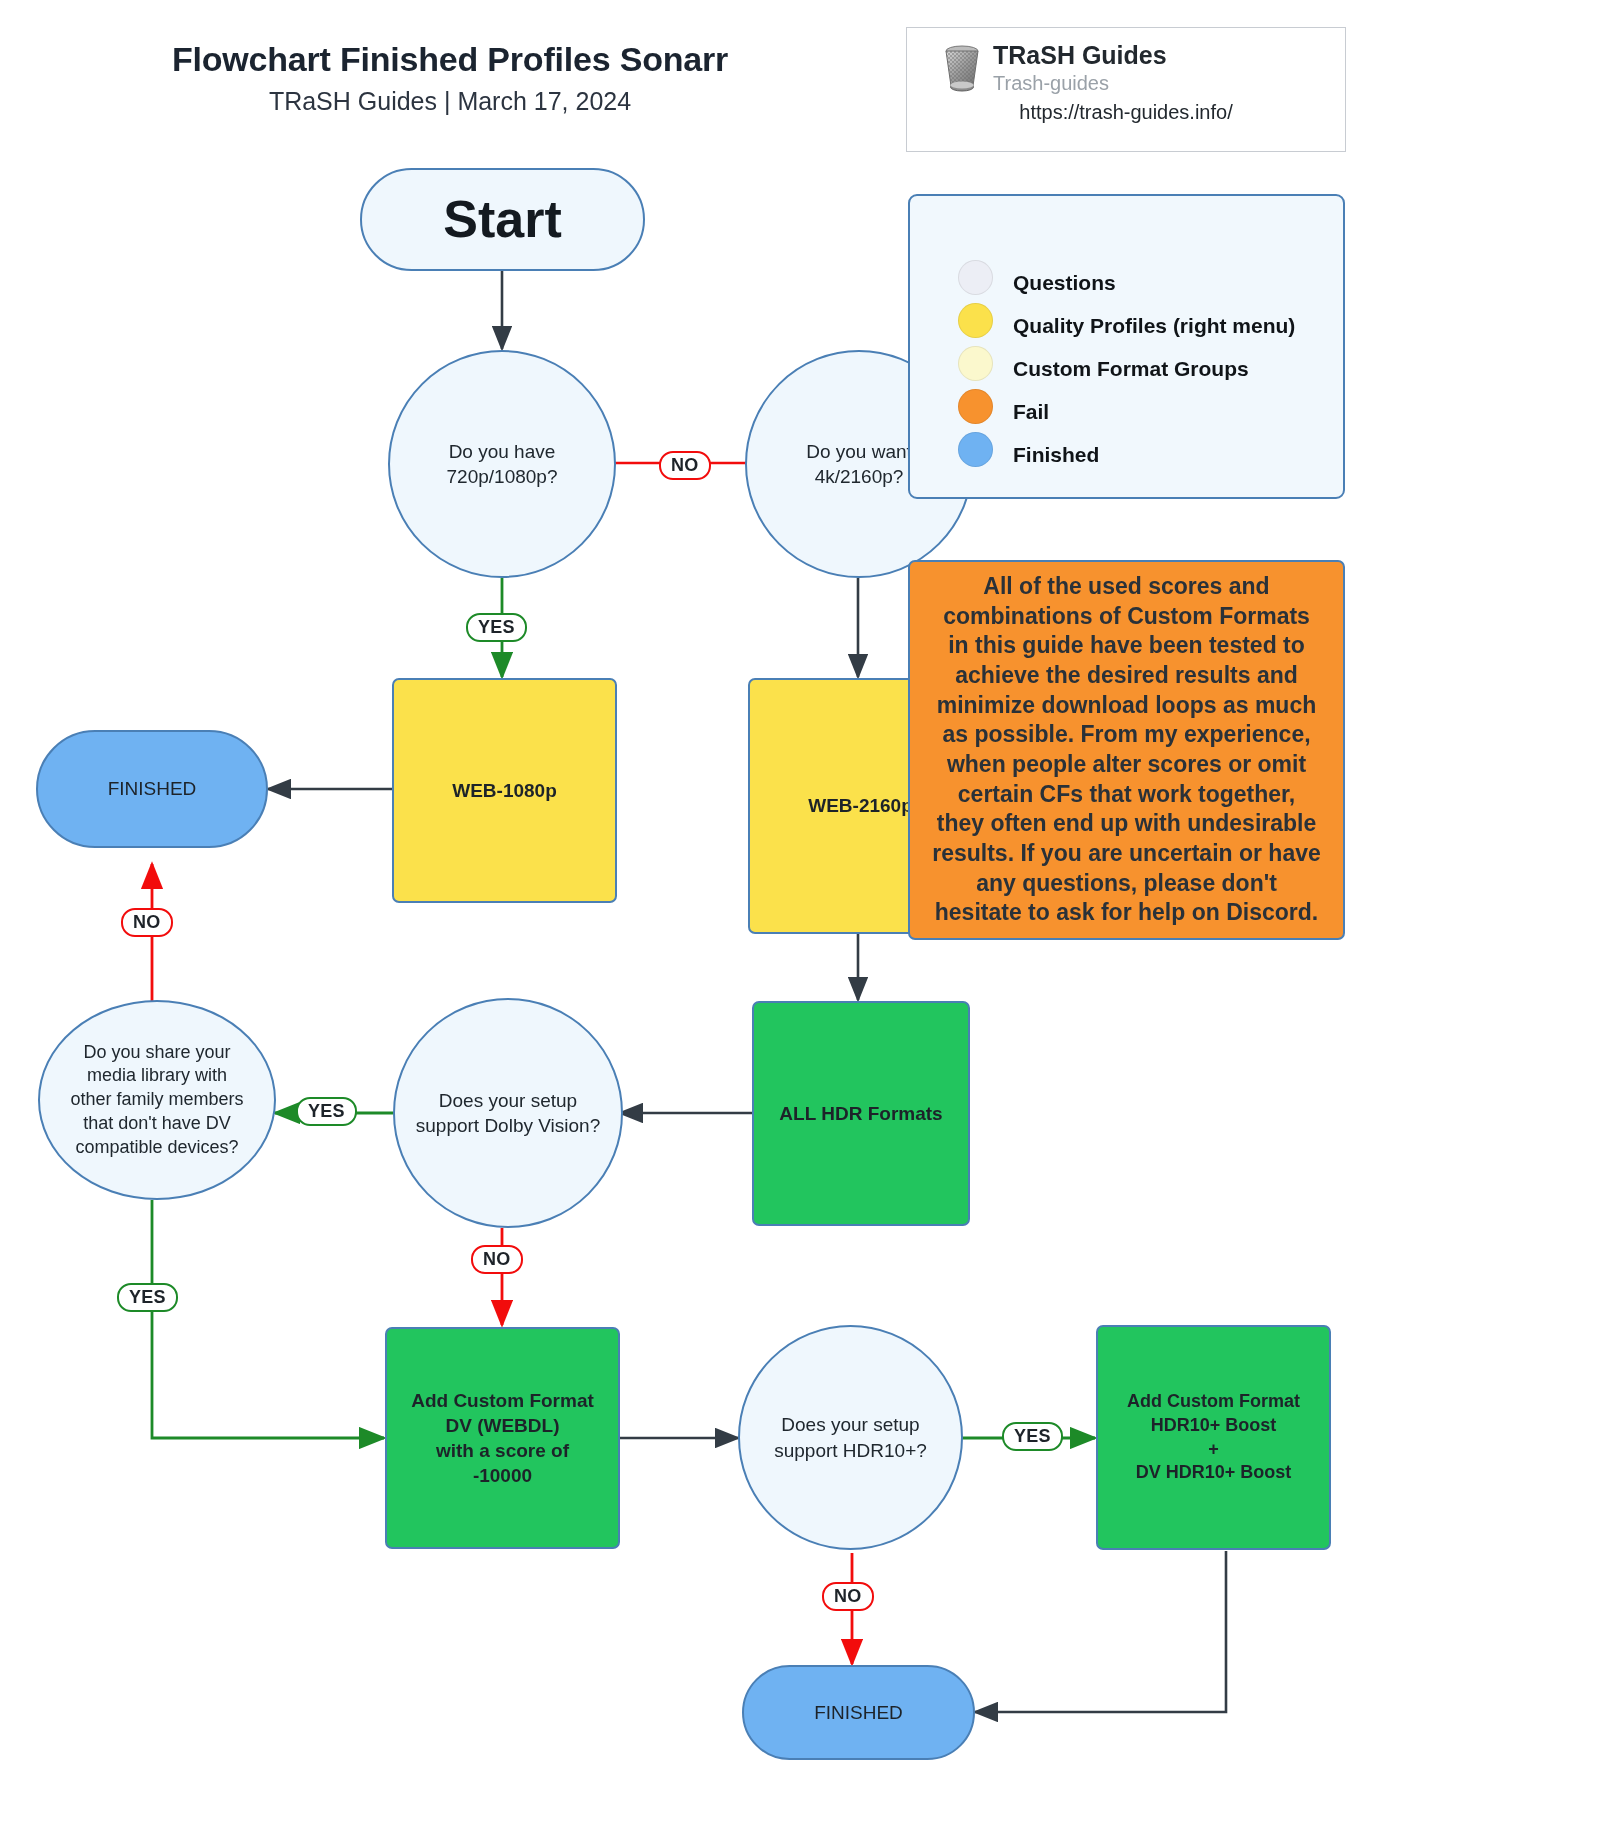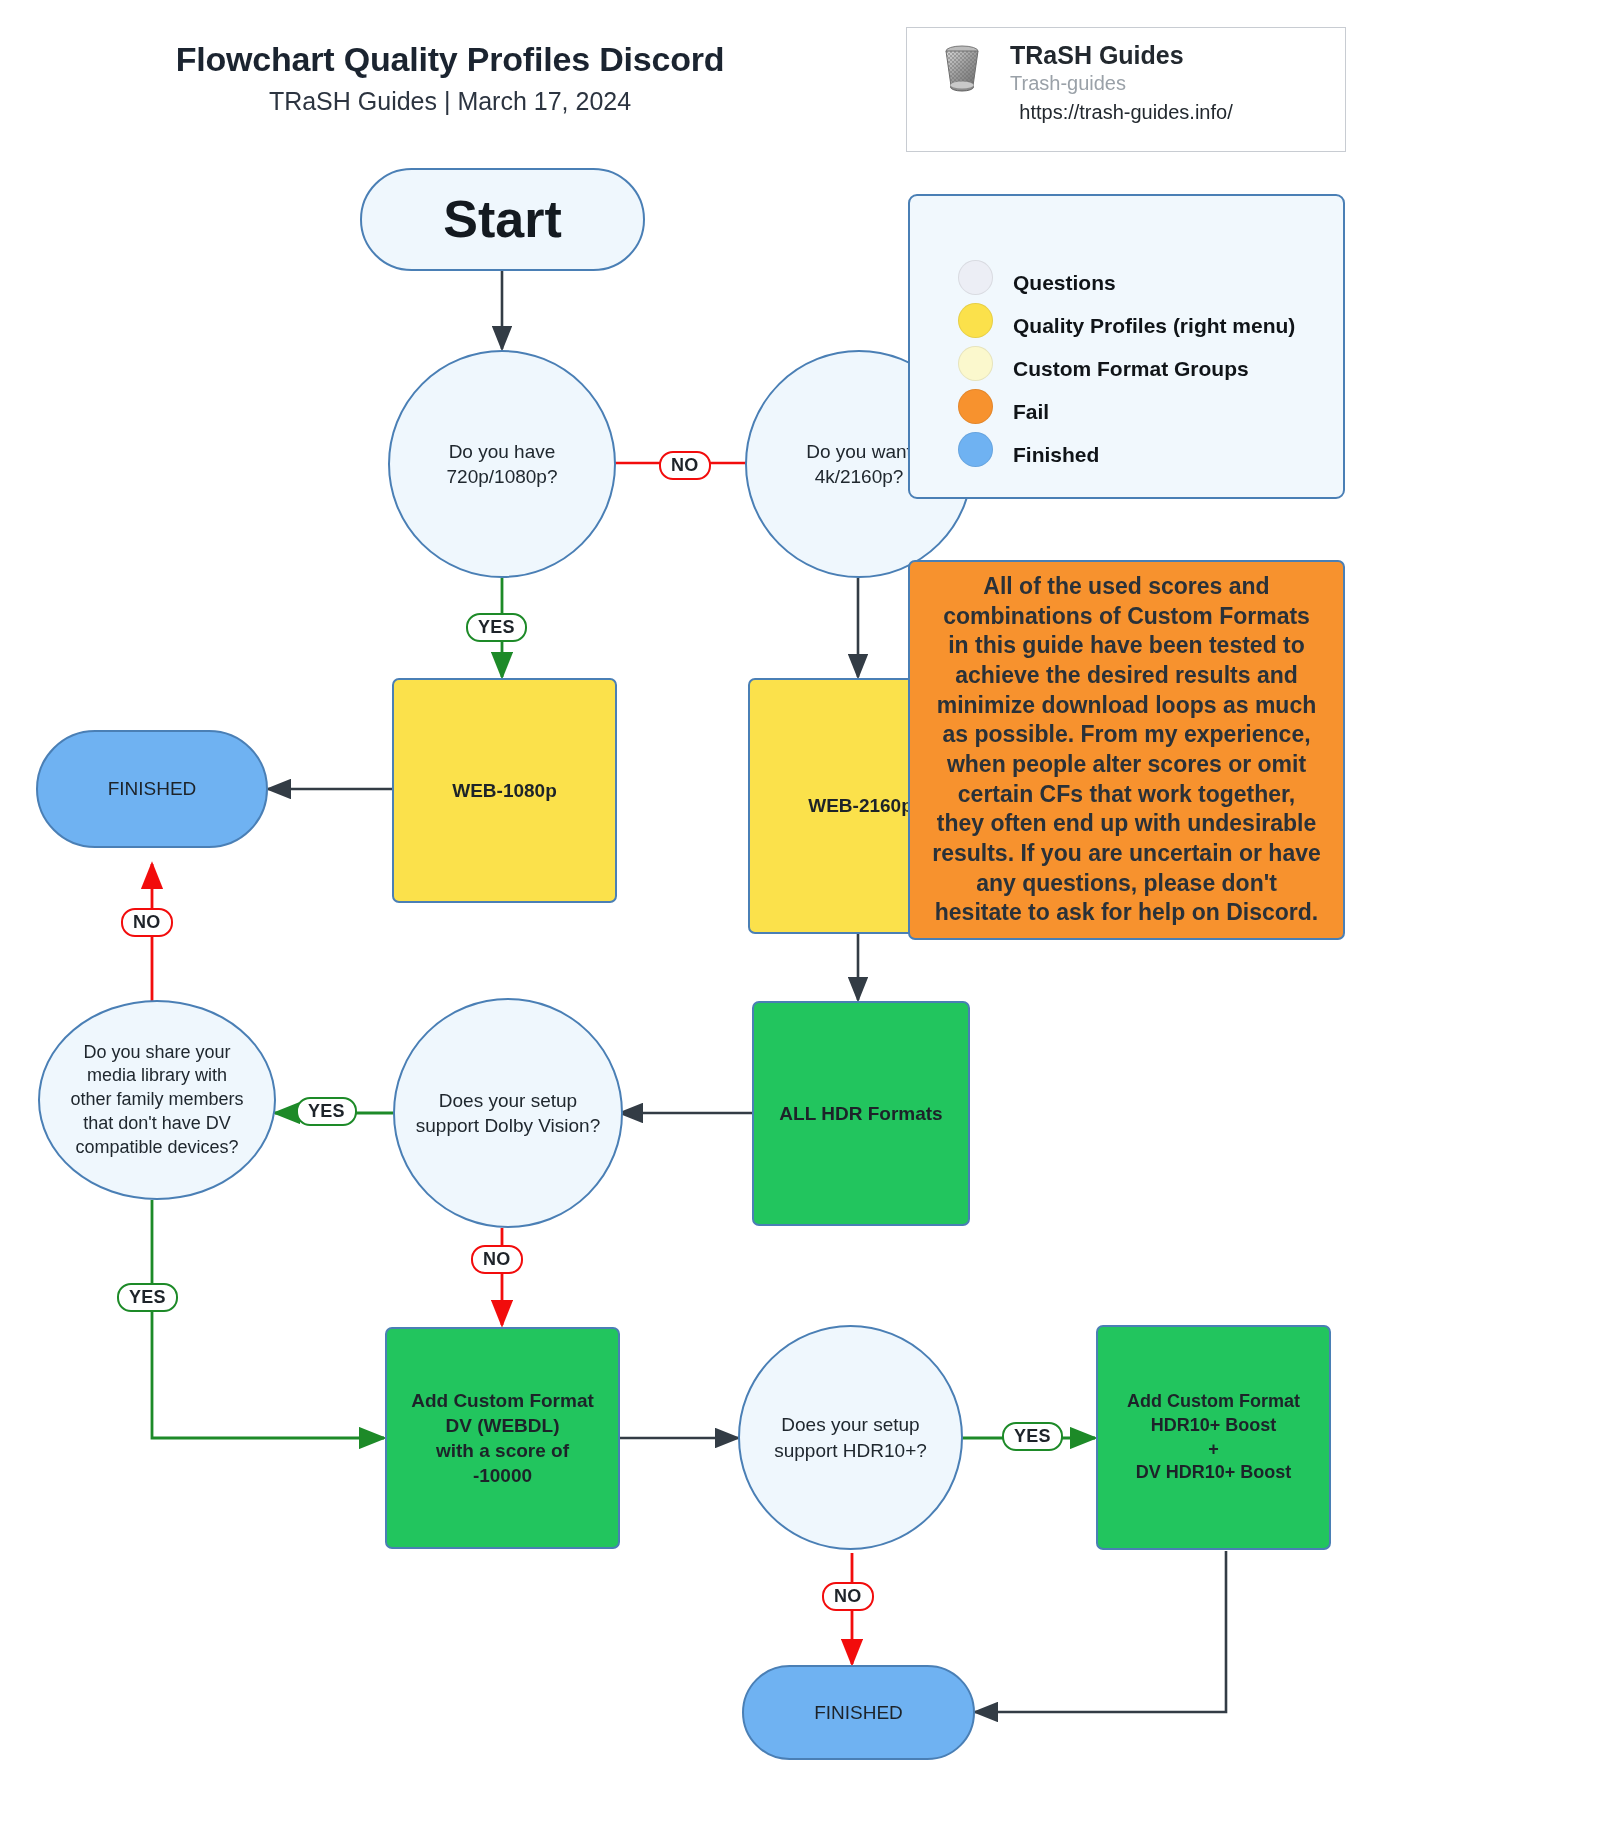--- a/index.html
+++ b/index.html
@@ -118,21 +118,21 @@
     width: 440px;
     height: 125px;
     box-sizing: border-box;
     border: 1.4px solid #c8ccd2;
     background: #ffffff;
     padding: 14px 18px 10px 18px;
   }
   #brand-row {
     display: flex;
     align-items: center;
-    gap: 25px;
+    gap: 8px;
     padding-left: 14px;
   }
   #brand-icon { width: 46px; height: 50px; flex: none; }
   #brand-text { display: flex; flex-direction: column; }
   #brand-name {
     font-size: 25px;
     font-weight: bold;
     color: #22282e;
     line-height: 1.1;
   }
@@ -201,21 +201,21 @@
     align-items: center;
     justify-content: center;
   }
 </style>
 </head>
 <body>
 
 <div id="page">
 
   <div id="title-block">
-    <div id="chart-title">Flowchart Quality Profiles Discord</div>
+    <div id="chart-title">Flowchart Finished Profiles Sonarr</div>
     <div id="chart-subtitle">TRaSH Guides  |  March 17, 2024</div>
   </div>
 
   <svg id="edge-layer" viewBox="0 0 1609 1837">
     <defs>
       <marker id="ah-dark" markerWidth="10" markerHeight="8" refX="9" refY="4" orient="auto">
         <path d="M0,0 L10,4 L0,8 z" fill="#333c45"></path>
       </marker>
       <marker id="ah-green" markerWidth="10" markerHeight="8" refX="9" refY="4" orient="auto">
         <path d="M0,0 L10,4 L0,8 z" fill="#1d8a28"></path>

